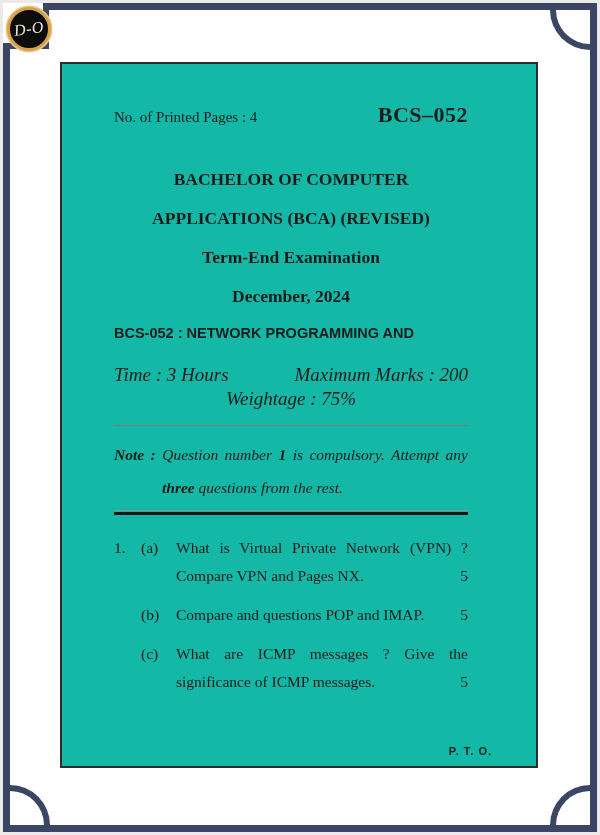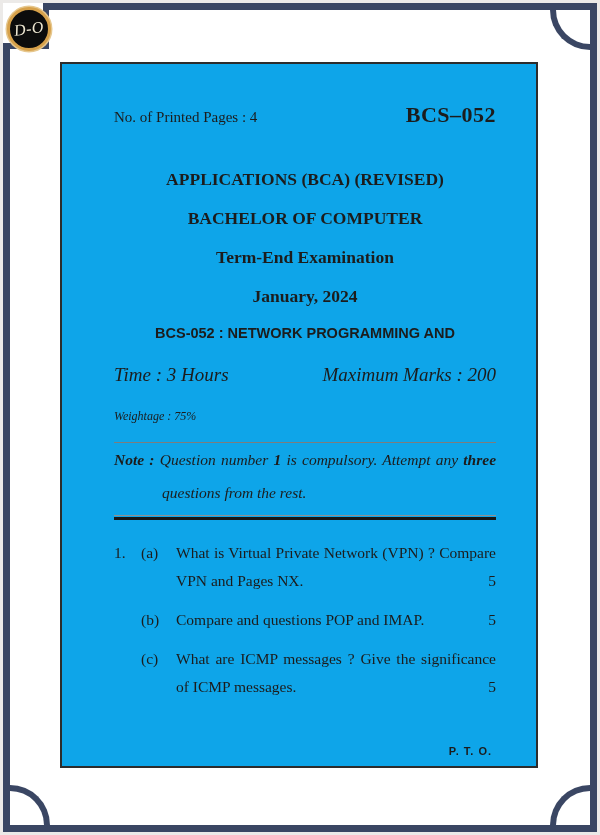--- a/index.html
+++ b/index.html
@@ -25,41 +25,41 @@
   .arc { position:absolute; width:40px; height:40px; background:#fff; z-index:2; }
   .arc-tr { top:10px; right:10px; border-bottom-left-radius:100% 100%;
             border-left:6px solid #3a4663; border-bottom:6px solid #3a4663; }
   .arc-bl { left:10px; bottom:10px; border-top-right-radius:100% 100%;
             border-top:6px solid #3a4663; border-right:6px solid #3a4663; }
   .arc-br { right:10px; bottom:10px; border-top-left-radius:100% 100%;
             border-top:6px solid #3a4663; border-left:6px solid #3a4663; }
 
   
   .sheet { position:absolute; left:60px; top:62px; width:478px; height:706px;
-           border:2px solid #2c2c2c; background:#0ea5e9;
-           padding:38px 40px 0 52px; color:#1c1c1c; }
+           border:2px solid #2c2c2c; background:#14b8a6;
+           padding:38px 68px 0 52px; color:#1c1c1c; }
 
   .header-row { display:flex; justify-content:space-between; align-items:baseline; }
   .pages { font-size:15px; }
   .code  { font-size:22px; font-weight:bold; letter-spacing:0.5px; }
 
   .title-block { margin-top:32px; text-align:center; font-weight:bold; font-size:17.5px; }
   .title-line { line-height:39px; }
 
-  .subject-block { margin-top:3px; text-align:center; font-family:"Liberation Sans", sans-serif;
+  .subject-block { margin-top:3px; font-family:"Liberation Sans", sans-serif;
                    font-weight:bold; font-size:14.5px; }
   .subject-line { line-height:29px; }
 
   .meta-row { margin-top:15px; display:flex; justify-content:space-between;
               font-style:italic; font-size:19px; line-height:24px; }
-  .weightage-row { margin-top:17px; text-align:left; font-style:italic; font-size:12px; line-height:24px; }
+  .weightage-row { text-align:center; font-style:italic; font-size:19px; line-height:24px; }
 
   .single-rule { margin-top:14px; border-top:1.5px solid #7d7d7d; }
 
-  .note { font-style:italic; font-size:15.5px; line-height:33px;
+  .note { margin-top:12px; font-style:italic; font-size:15.5px; line-height:33px;
           text-align:justify; padding-left:48px; text-indent:-48px; }
   .note b, .note .bold { font-weight:bold; }
 
   .double-rule { margin-top:6px; height:5px; border-top:1.5px solid #8f8f8f; border-bottom:3px solid #161616; }
 
   .questions { margin-top:19px; font-size:15.5px; }
   .qrow { display:flex; margin-top:11px; }
   .qrow:first-child { margin-top:0; }
   .qnum { width:27px; line-height:28px; }
   .qletter { width:35px; line-height:28px; }
@@ -83,24 +83,24 @@
   </div>
 
   <div class="sheet">
 
     <div class="header-row">
       <span class="pages">No. of Printed Pages : 4</span>
       <span class="code">BCS–052</span>
     </div>
 
     <div class="title-block">
+      <div class="title-line">BACHELOR OF COMPUTER</div>
       <div class="title-line">APPLICATIONS (BCA) (REVISED)</div>
-      <div class="title-line">BACHELOR OF COMPUTER</div>
       <div class="title-line">Term-End Examination</div>
-      <div class="title-line">January, 2024</div>
+      <div class="title-line">December, 2024</div>
     </div>
 
     <div class="subject-block">
       <div class="subject-line">BCS-052 : NETWORK PROGRAMMING AND</div>
     </div>
 
     <div class="meta-row">
       <span>Time : 3 Hours</span>
       <span>Maximum Marks : 200</span>
     </div>

